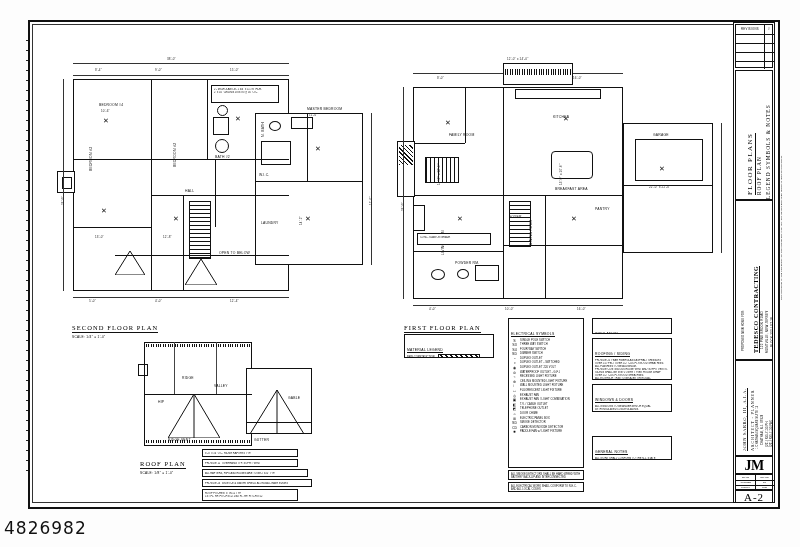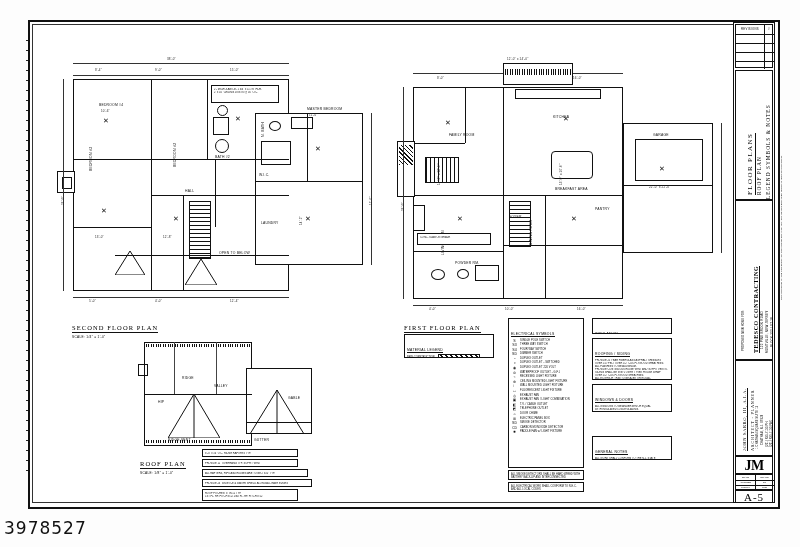--- a/index.html
+++ b/index.html
@@ -91,21 +91,21 @@
   .sheetno{font-family:"Liberation Serif",serif;font-size:11px;text-align:center;letter-spacing:1px;}
   .tiny-c{font-size:2.2px;text-align:center;line-height:2.8px;}
   .copy{font-size:2.2px;letter-spacing:.2px;}
   .gridline{position:absolute;background:#111;}
 </style>
 </head>
 <body>
 
 <div id="sheet">
 
-  <div class="sheetid">3978527</div>
+  <div class="sheetid">4826982</div>
 
   <div class="lefticks" id="lt">
       <i style="top: 0px;"></i>
       <i style="top: 10px;"></i>
       <i style="top: 20px;"></i>
       <i style="top: 30px;"></i>
       <i style="top: 40px;"></i>
       <i style="top: 50px;"></i>
       <i style="top: 60px;"></i>
       <i style="top: 70px;"></i>
@@ -557,18 +557,18 @@
     <div class="gridline" style="left:0;top:10px;width:38px;height:1px;"></div>
     <div class="tiny-c" style="position:absolute;left:0;top:.5px;width:19px;">SCALE</div>
     <div class="tiny-c" style="position:absolute;left:19px;top:.5px;width:19px;">DRAWN</div>
     <div class="tiny-c" style="position:absolute;left:0;top:5.5px;width:19px;">AS NOTED</div>
     <div class="tiny-c" style="position:absolute;left:19px;top:5.5px;width:19px;">JM</div>
     <div class="tiny-c" style="position:absolute;left:0;top:10.5px;width:19px;">10/15/97</div>
     <div class="tiny-c" style="position:absolute;left:19px;top:10.5px;width:19px;">9728</div>
   </div>
 
   <div class="tb" style="left:735px;top:490px;width:38px;height:13px;">
-    <div class="sheetno" style="line-height:13px;">A-5</div>
+    <div class="sheetno" style="line-height:13px;">A-2</div>
   </div>
 
   <div class="vtext copy" style="left:780px;top:300px;">THIS DRAWING IS THE PROPERTY OF THE ARCHITECT AND MAY NOT BE REPRODUCED WITHOUT WRITTEN CONSENT</div>
 
 </div>
 
 </body></html>

